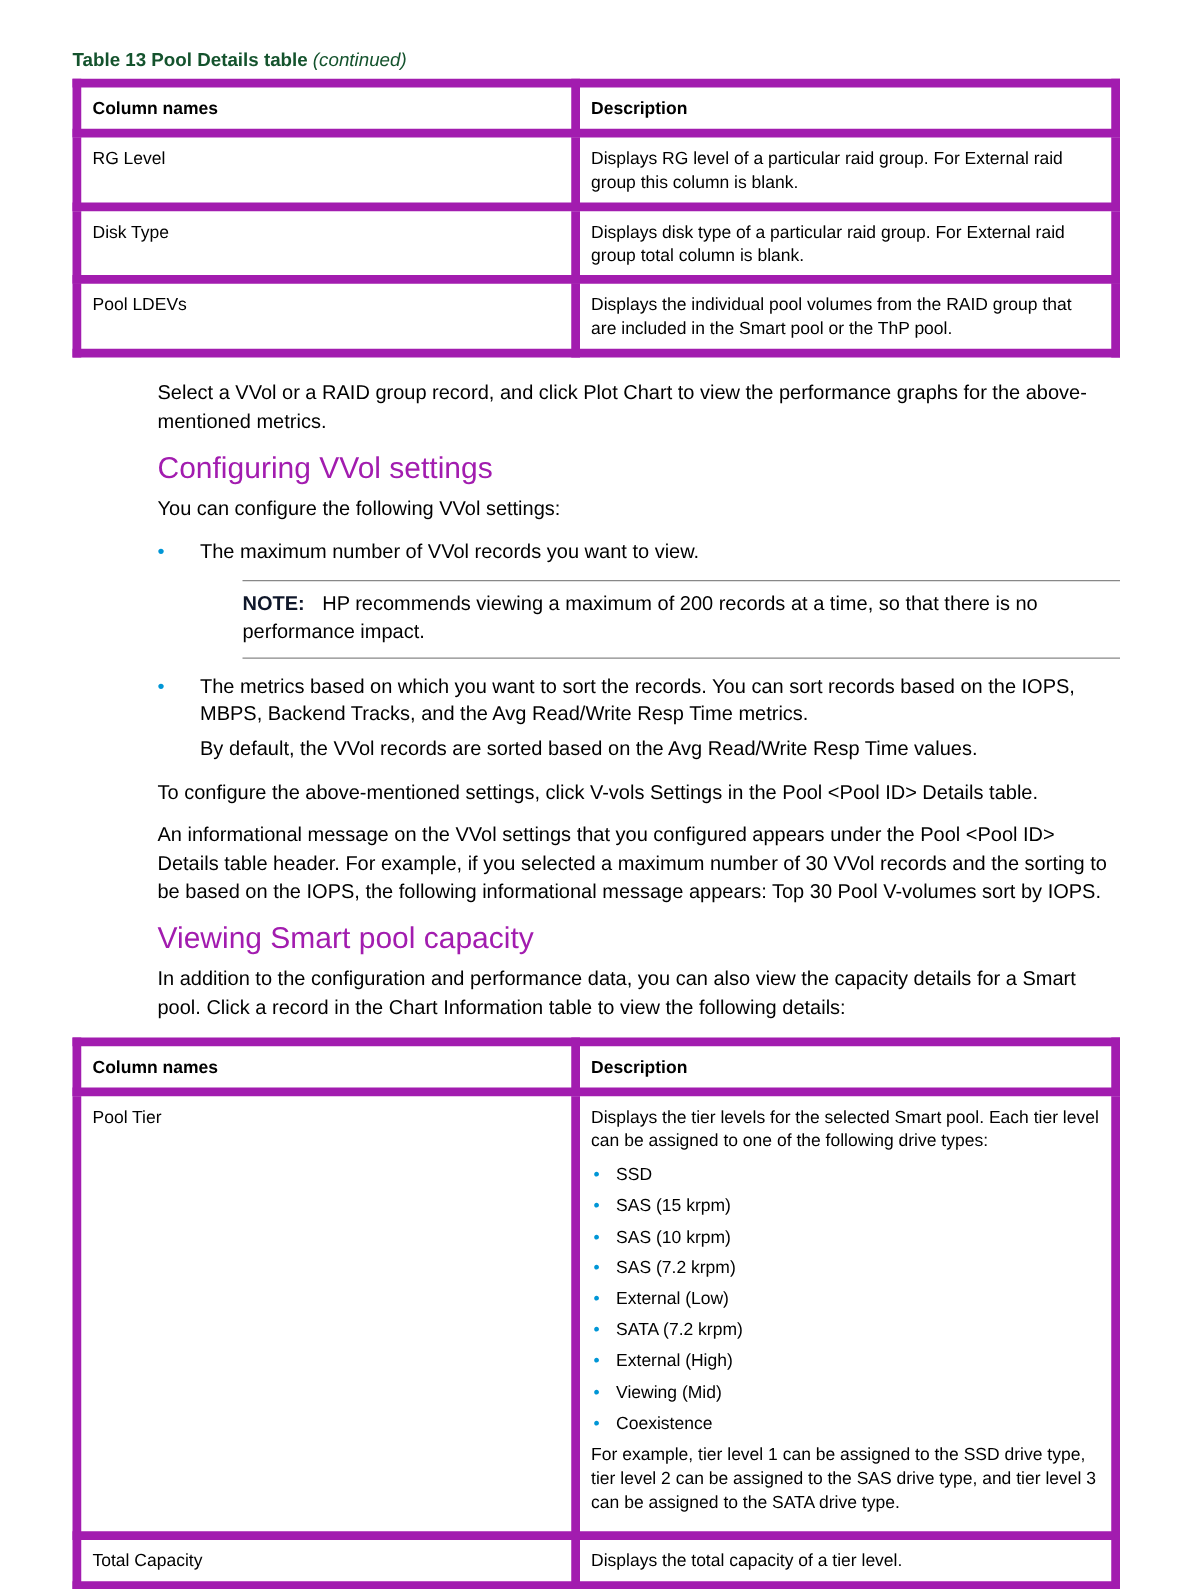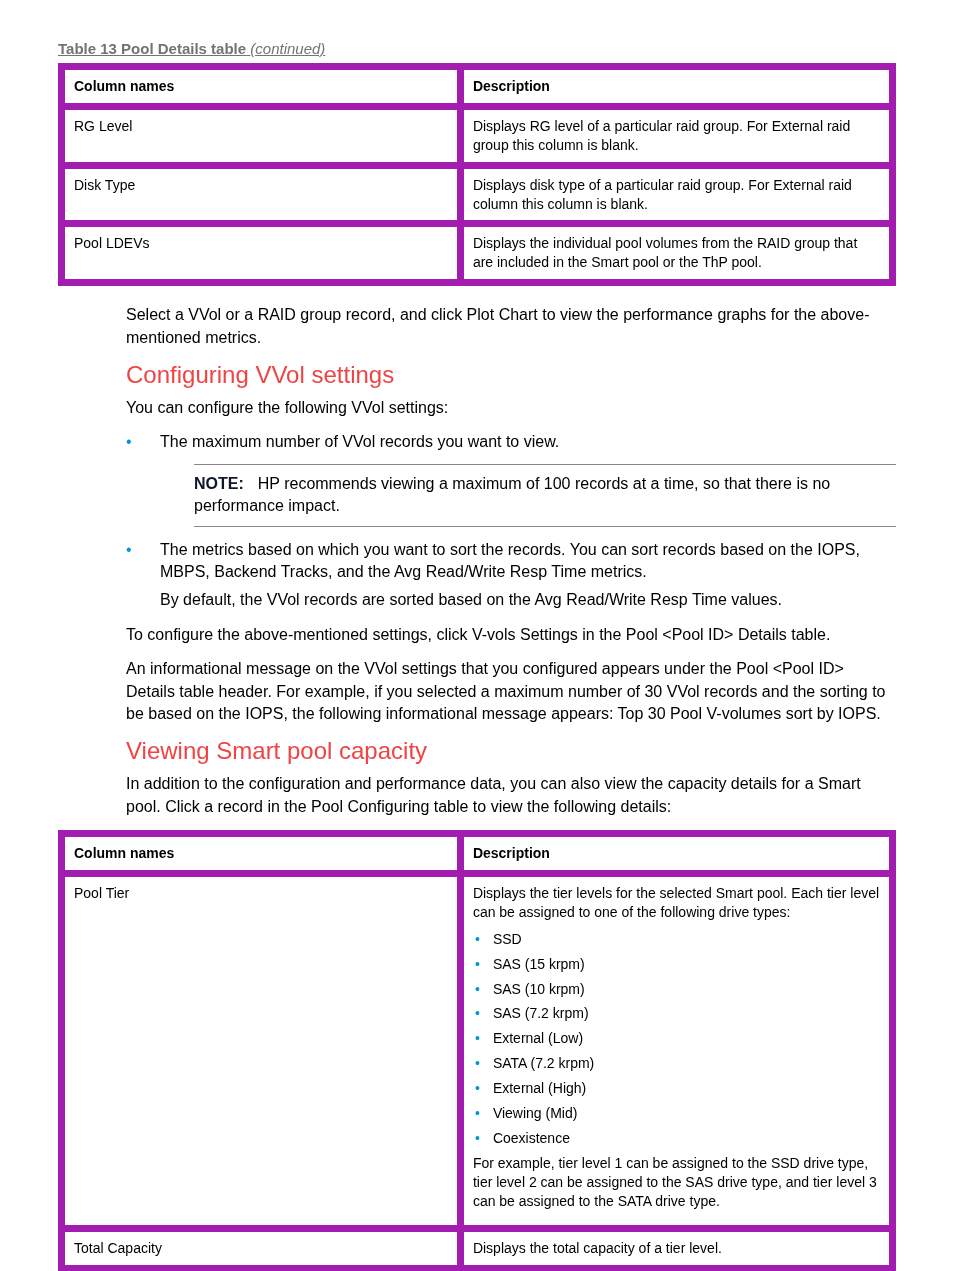--- a/index.html
+++ b/index.html
@@ -13,24 +13,23 @@
   }
   .page {
     box-sizing: border-box;
     width: 954px;
     min-height: 1271px;
     padding: 40px 58px 30px 58px;
     position: relative;
   }
   .table-caption {
     font-size: 15px;
-    color: #737373;
+    color: #14532d;
     font-weight: bold;
     margin-bottom: 6px;
-    text-decoration: underline;
   }
   .table-caption .cont {
     font-weight: normal;
     font-style: italic;
   }
   table.data {
     border-collapse: collapse;
     width: 100%;
     margin-bottom: 18px;
     border-top: 2px solid #0096d6;
@@ -49,21 +48,21 @@
   }
   .col-names {
     width: 48%;
   }
   .body-text {
     margin: 0 0 12px 68px;
     font-size: 16px;
     line-height: 1.4;
   }
   h2.section {
-    color: #ef4444;
+    color: #a21caf;
     font-weight: normal;
     font-size: 24px;
     margin: 12px 0 8px 68px;
   }
   ul.bullets {
     list-style: none;
     margin: 0 0 12px 68px;
     padding: 0;
   }
   ul.bullets > li {
@@ -149,62 +148,62 @@
         <th>Description</th>
       </tr>
     </thead>
     <tbody>
       <tr>
         <td>RG Level</td>
         <td>Displays RG level of a particular raid group. For External raid group this column is blank.</td>
       </tr>
       <tr>
         <td>Disk Type</td>
-        <td>Displays disk type of a particular raid group. For External raid column this column is blank.</td>
+        <td>Displays disk type of a particular raid group. For External raid group total column is blank.</td>
       </tr>
       <tr>
         <td>Pool LDEVs</td>
         <td>Displays the individual pool volumes from the RAID group that are included in the Smart pool or the ThP pool.</td>
       </tr>
     </tbody>
   </table>
 
   <p class="body-text">
     <span>Select a VVol or a RAID group record, and click </span><b>Plot Chart</b><span> to view the performance graphs for the above-mentioned metrics.</span>
   </p>
 
   <h2 class="section">Configuring VVol settings</h2>
 
   <p class="body-text">You can configure the following VVol settings:</p>
 
   <ul class="bullets">
     <li>
       <span>The maximum number of VVol records you want to view.</span>
       <div class="note-box">
-        <span class="note-label">NOTE:</span><span>HP recommends viewing a maximum of 100 records at a time, so that there is no performance impact.</span>
+        <span class="note-label">NOTE:</span><span>HP recommends viewing a maximum of 200 records at a time, so that there is no performance impact.</span>
       </div>
     </li>
     <li>
       <span>The metrics based on which you want to sort the records. You can sort records based on the IOPS, MBPS, Backend Tracks, and the Avg Read/Write Resp Time metrics.</span>
       <p class="sub-para" style="margin-left:0;">By default, the VVol records are sorted based on the Avg Read/Write Resp Time values.</p>
     </li>
   </ul>
 
   <p class="body-text">
     <span>To configure the above-mentioned settings, click </span><b>V-vols Settings</b><span> in the </span><b>Pool &lt;Pool ID&gt; Details</b><span> table.</span>
   </p>
 
   <p class="body-text">
     <span>An informational message on the VVol settings that you configured appears under the </span><b>Pool &lt;Pool ID&gt; Details</b><span> table header. For example, if you selected a maximum number of 30 VVol records and the sorting to be based on the IOPS, the following informational message appears: Top 30 Pool V-volumes sort by IOPS.</span>
   </p>
 
   <h2 class="section">Viewing Smart pool capacity</h2>
 
   <p class="body-text">
-    <span>In addition to the configuration and performance data, you can also view the capacity details for a Smart pool. Click a record in the </span><b>Pool Configuring</b><span> table to view the following details:</span>
+    <span>In addition to the configuration and performance data, you can also view the capacity details for a Smart pool. Click a record in the </span><b>Chart Information</b><span> table to view the following details:</span>
   </p>
 
   <table class="data">
     <thead>
       <tr>
         <th class="col-names">Column names</th>
         <th>Description</th>
       </tr>
     </thead>
     <tbody>

